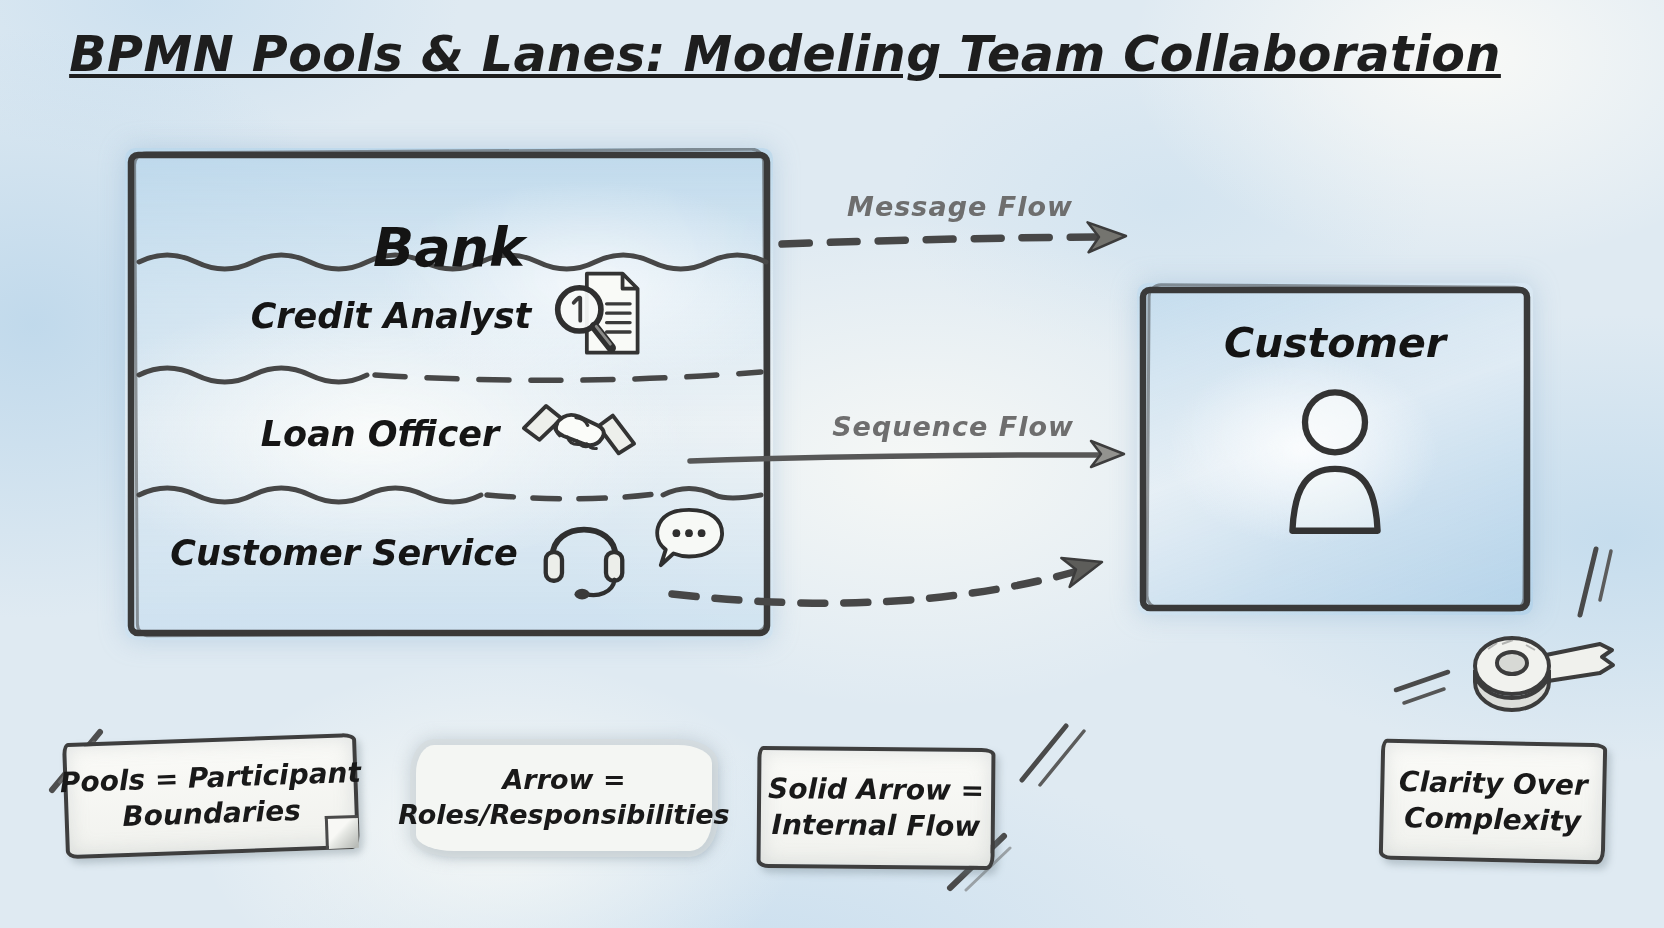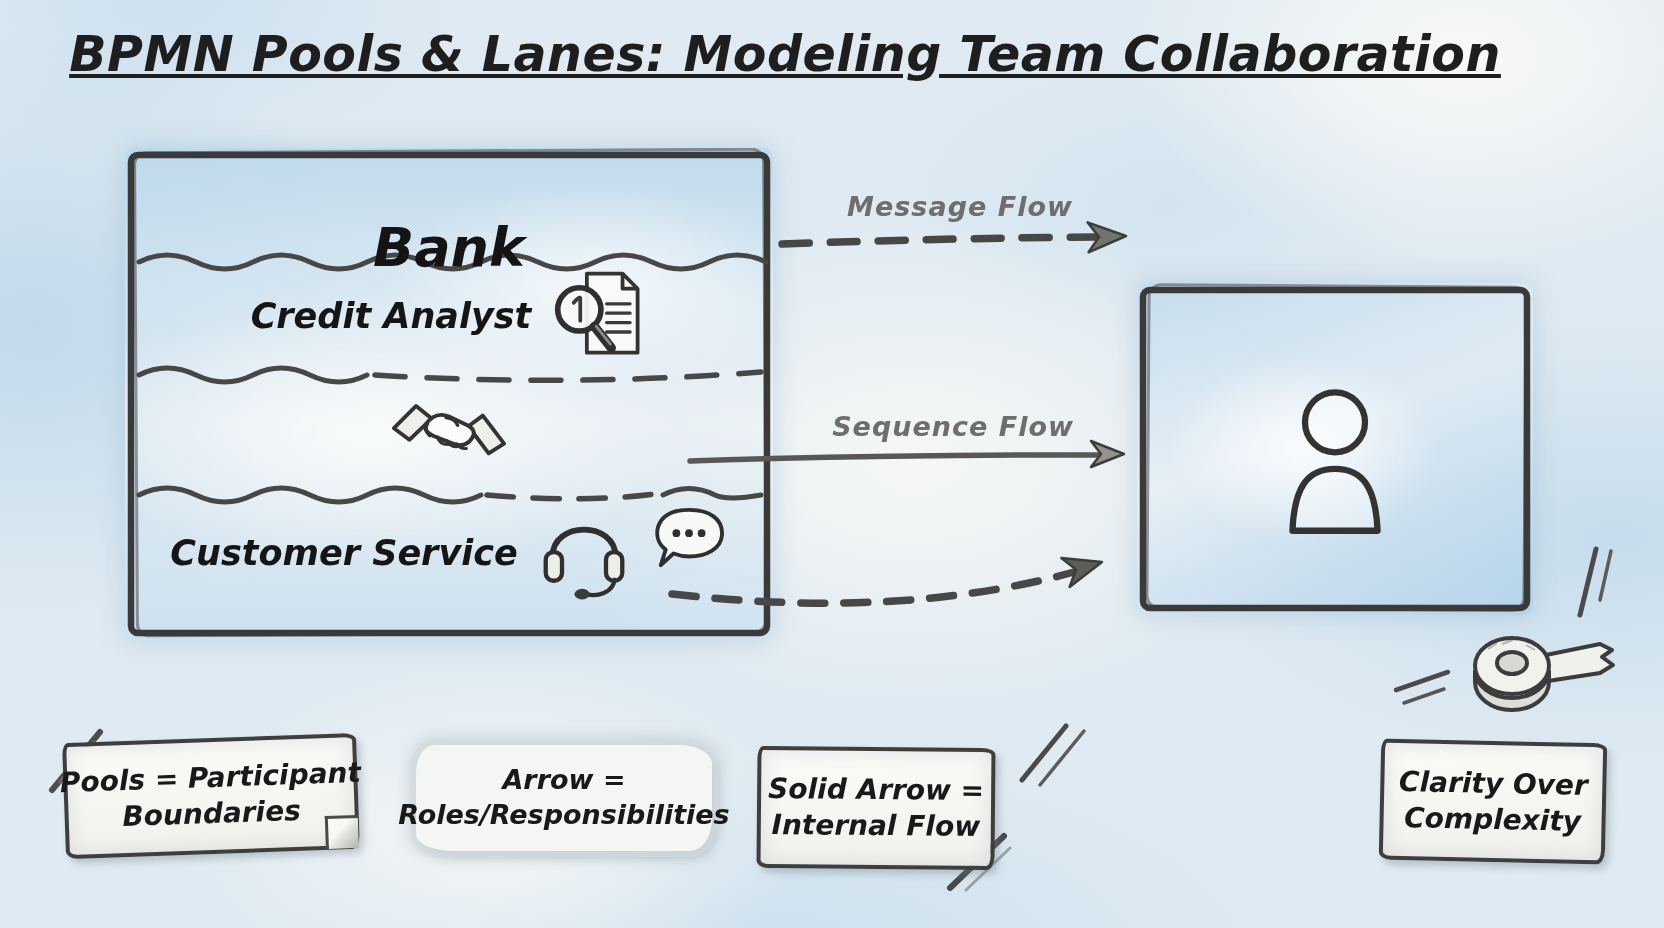--- a/index.html
+++ b/index.html
@@ -110,20 +110,21 @@
         <path d="M74 6 L74 22 L90 22" fill="none" stroke="#333" stroke-width="4" stroke-linejoin="round"></path>
         <path d="M57 38 H82 M57 48 H82 M57 58 H82 M57 68 H82" stroke="#3a3a3a" stroke-width="3.5" stroke-linecap="round"></path>
         <circle cx="28" cy="44" r="23" fill="rgba(247,249,248,.95)" stroke="#2f2f2f" stroke-width="6"></circle>
         <path d="M22 37 Q28 30 29 32 L29 56" fill="none" stroke="#3a3a3a" stroke-width="4" stroke-linecap="round"></path>
         <path d="M44 62 L62 85" stroke="#2f2f2f" stroke-width="10" stroke-linecap="round"></path>
         <path d="M46 62 L61 81" stroke="#8a8a88" stroke-width="3" stroke-linecap="round"></path>
       </svg>
     </div>
 
     <div class="lane-row" style="top:286px">
+      <span class="lane-label hand">Loan Officer</span>
       <svg width="116" height="72" viewBox="0 0 120 72">
         <polygon points="3,30 26,7 42,20 19,42" fill="#edefeb" stroke="#333" stroke-width="4" stroke-linejoin="round"></polygon>
         <polygon points="117,46 95,17 80,28 101,56" fill="#edefeb" stroke="#333" stroke-width="4" stroke-linejoin="round"></polygon>
         <path d="M36 26 Q46 12 60 18 L79 27 Q89 32 84 40 Q77 51 64 46 L44 38 Q33 33 36 26 Z" fill="#fbfcf9" stroke="#333" stroke-width="4" stroke-linejoin="round"></path>
         <path d="M48 39 q2 8 11 8 M58 43 q3 7 11 6 M68 46 q4 6 10 5" fill="none" stroke="#333" stroke-width="3" stroke-linecap="round"></path>
         <path d="M57 19 q9 1 12 8" fill="none" stroke="#333" stroke-width="3.5" stroke-linecap="round"></path>
         <path d="M38 25 q-4 8 2 13" fill="none" stroke="#333" stroke-width="3" stroke-linecap="round"></path>
       </svg>
     </div>
 
@@ -143,20 +144,21 @@
         <circle cx="53" cy="29" r="4" fill="#2f2f2f"></circle>
       </svg>
     </div>
   </div>
 
   <div class="pool pool-customer">
     <svg class="pool-frame" width="396" height="332" viewBox="0 0 396 332">
       <rect x="6" y="7" width="384" height="318" rx="7" fill="none" stroke="#3a3a3a" stroke-width="6.5"></rect>
       <rect x="11" y="3" width="377" height="323" rx="12" fill="none" stroke="#3a3a3a" stroke-width="3" opacity="0.5" transform="rotate(0.4 198 166)"></rect>
     </svg>
+    <div class="pool-title hand">Customer</div>
     <svg class="person-icon" width="120" height="160" viewBox="0 0 124 164">
       <circle cx="62" cy="40" r="31" fill="rgba(250,252,251,.55)" stroke="#333" stroke-width="6.5"></circle>
       <path d="M18 152 C20 106 34 88 62 88 C90 88 104 106 106 152 Z" fill="rgba(250,252,251,.4)" stroke="#333" stroke-width="6.5" stroke-linejoin="round"></path>
     </svg>
   </div>
 
   <svg class="overlay" width="1664" height="928" viewBox="0 0 1664 928">
 
     <g>
       <path d="M782 244 Q 950 238 1096 237" fill="none" stroke="#474747" stroke-width="7.5" stroke-linecap="round" stroke-dasharray="27 21"></path>

